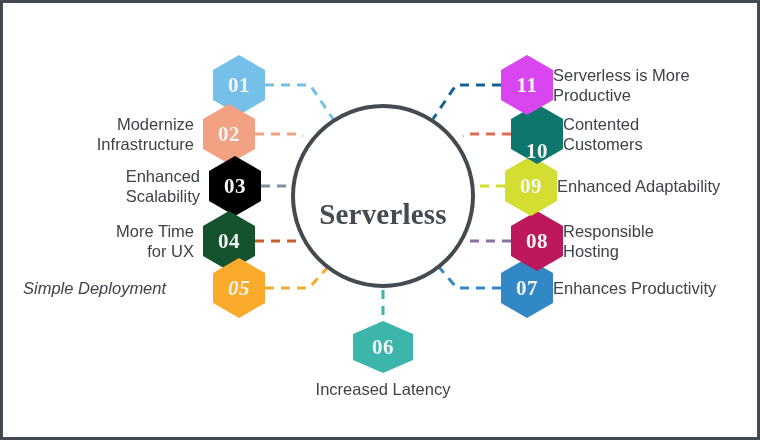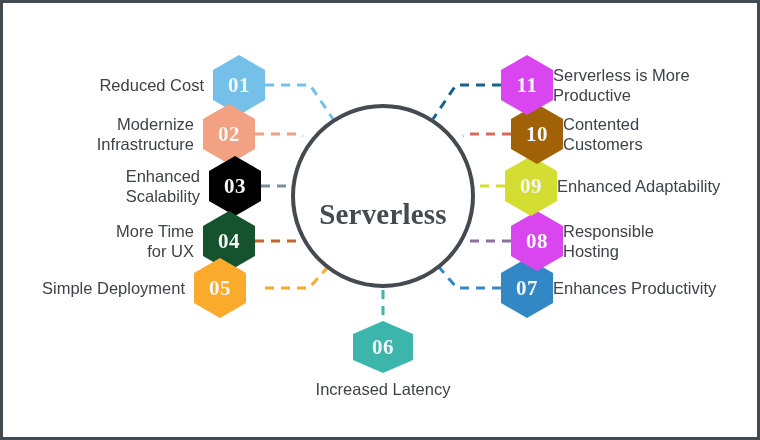--- a/index.html
+++ b/index.html
@@ -112,21 +112,20 @@
     <polyline points="502,183 472,183" fill="none" stroke="#d3dd32" stroke-width="3" stroke-dasharray="9,7"></polyline>
     <polyline points="508,131 463,131 460,133" fill="none" stroke="#dd6b58" stroke-width="3" stroke-dasharray="9,7"></polyline>
     <polyline points="498,82 453,82 430,116" fill="none" stroke="#17618f" stroke-width="3" stroke-dasharray="9,7"></polyline>
   </svg>
 
   <div class="center-circle">
     <div class="center-title"><br><span>Serverless</span></div>
   </div>
 
   <div class="node left" style="left:30px; top:52px; width:232px; justify-content:flex-end;">
-    <div class="node-label">Reduced Cost</div>
     <div class="hex" style="background: rgb(116, 192, 232);">
       <span class="hex-num">01</span>
     </div>
   </div>
 
   <div class="node left" style="left:20px; top:101px; width:232px; justify-content:flex-end;">
     <div class="node-label">Modernize
 Infrastructure</div>
     <div class="hex" style="background: rgb(242, 161, 130);">
       <span class="hex-num">02</span>
@@ -142,21 +141,21 @@
   </div>
 
   <div class="node left" style="left:20px; top:208px; width:232px; justify-content:flex-end;">
     <div class="node-label">More Time
 for UX</div>
     <div class="hex" style="background: #14532d;">
       <span class="hex-num">04</span>
     </div>
   </div>
 
-  <div class="node left" style="left:20px; top:255px; width:242px; justify-content:center;">
+  <div class="node left" style="left:20px; top:255px; width:242px; justify-content:space-between;font-style:italic;">
     <div class="node-label">Simple Deployment</div>
     <div class="hex" style="background: rgb(251, 171, 44);">
       <span class="hex-num">05</span>
     </div>
   </div>
 
   <div class="node bottom" style="left:293px; top:318px; width:174px;">
     <div class="hex" style="background: rgb(60, 182, 171);">
       <span class="hex-num">06</span>
     </div>
@@ -164,36 +163,36 @@
   </div>
 
   <div class="node right" style="left:498px; top:255px;">
     <div class="hex" style="background: rgb(50, 136, 196);">
       <span class="hex-num">07</span>
     </div>
     <div class="node-label">Enhances Productivity</div>
   </div>
 
   <div class="node right" style="left:508px; top:208px;">
-    <div class="hex" style="background: #d946ef;">
+    <div class="hex" style="background: #be185d;">
       <span class="hex-num">08</span>
     </div>
     <div class="node-label">Responsible
 Hosting</div>
   </div>
 
   <div class="node right" style="left:502px; top:153px;">
     <div class="hex" style="background: rgb(211, 221, 50);">
       <span class="hex-num">09</span>
     </div>
     <div class="node-label">Enhanced Adaptability</div>
   </div>
 
   <div class="node right" style="left:508px; top:101px;">
-    <div class="hex" style="background: #a16207;">
+    <div class="hex" style="background: #0f766e; align-items: flex-end;">
       <span class="hex-num">10</span>
     </div>
     <div class="node-label">Contented
 Customers</div>
   </div>
 
   <div class="node right" style="left:498px; top:52px;">
     <div class="hex" style="background: #d946ef;">
       <span class="hex-num">11</span>
     </div>

